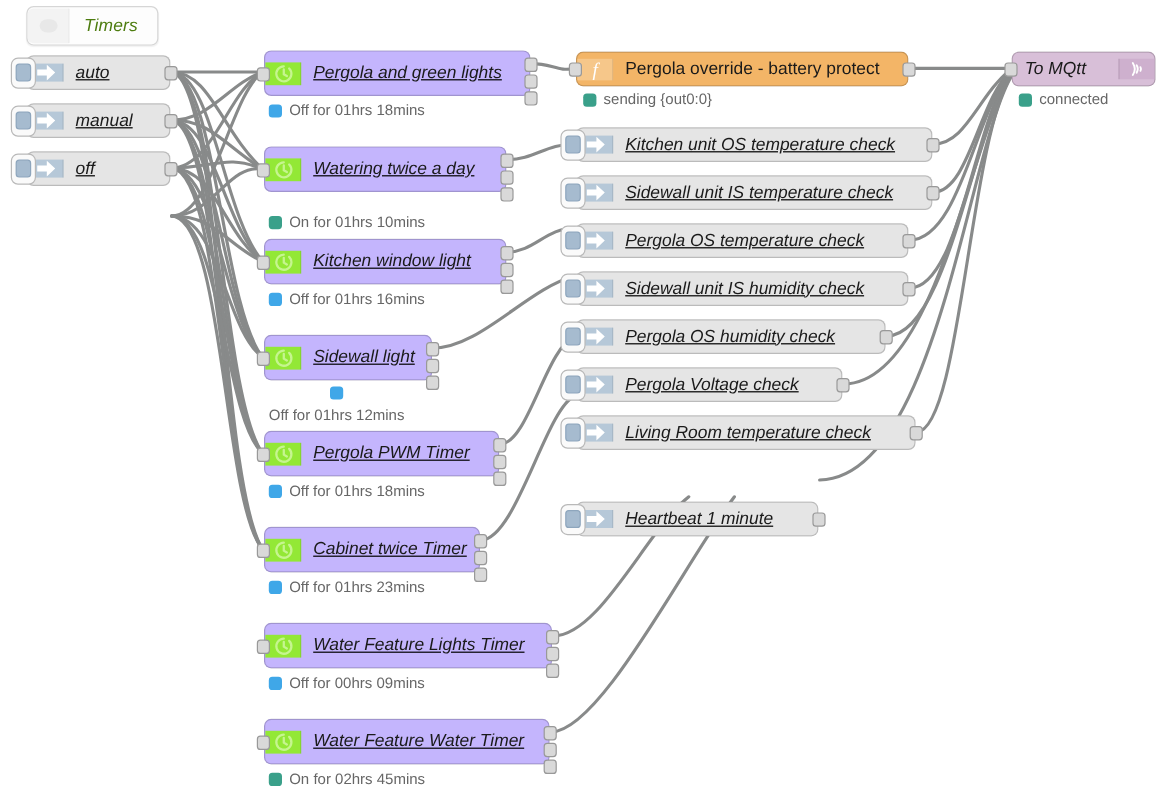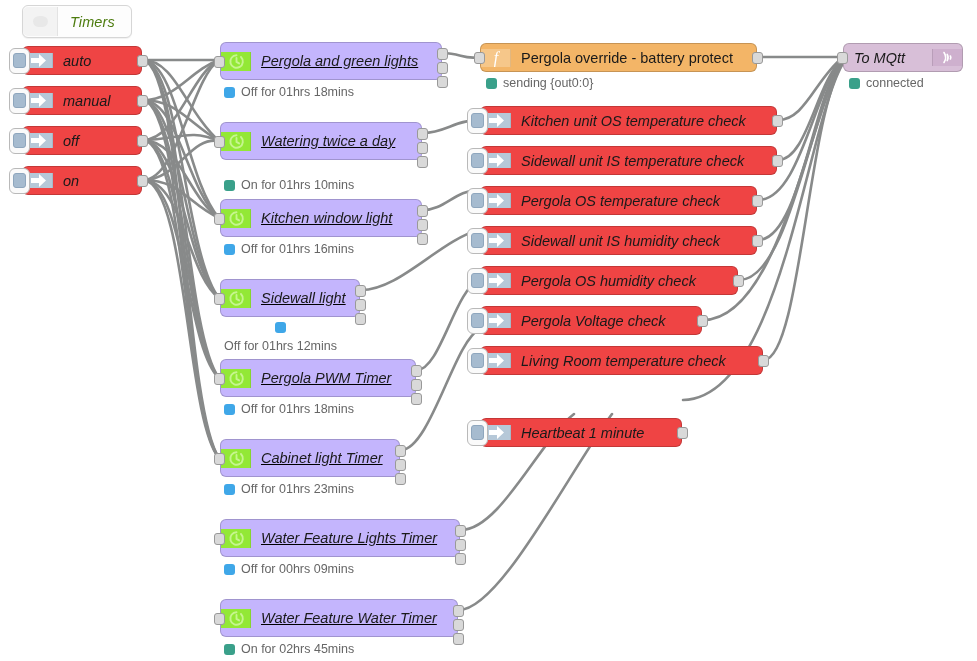--- a/index.html
+++ b/index.html
@@ -145,21 +145,21 @@
     border-radius: 3px;
     box-sizing: border-box;
   }
   .port.in  { left: -7px; }
   .port.out { right: -7px; }
 
   
   .n-timer  { background: #c4b5fd; text-decoration: underline; }
   .n-timer .icon-left { background: #93e836; }
 
-  .n-inject { background: #ef4444; }
+  .n-inject { background: #e5e5e5; text-decoration: underline; }
   .n-inject .icon-left { background: #b6c8d8; }
 
   .n-func   { background: #f3b567; }
   .n-func .icon-left { background: #f6c78a; }
 
   .n-mqtt   { background: #d8bfd8; }
   .n-mqtt .icon-right { background: #ceb0ce; }
 
   
   .inject-btn {
@@ -315,34 +315,20 @@
       <span class="icon-left">
         <svg class="glyph" width="17" height="15" viewBox="0 0 17 15">
             <path d="M1 5h8V1l7 6.5L9 14v-4H1z" fill="#fff"></path>
           </svg>
       </span>
       <span class="node-label">off</span>
     </div>
     <span class="port out" style="top:8px;"></span>
   </div>
 
-  <div class="node n-inject" style="left:22px;top:166px;width:120px;height:29px;">
-    <span class="inject-btn">
-        <i></i>
-      </span>
-    <div class="node-body">
-      <span class="icon-left">
-        <svg class="glyph" width="17" height="15" viewBox="0 0 17 15">
-            <path d="M1 5h8V1l7 6.5L9 14v-4H1z" fill="#fff"></path>
-          </svg>
-      </span>
-      <span class="node-label">on</span>
-    </div>
-    <span class="port out" style="top:8px;"></span>
-  </div>
 
   <div class="node n-timer" style="left:220px;top:42px;width:222px;height:38px;">
     <div class="node-body">
       <span class="icon-left">
         <svg class="glyph" width="19" height="19" viewBox="0 0 20 20">
           <path d="M10 3.4a6.6 6.6 0 1 0 4.7 1.9" fill="none" stroke="#c6f58f" stroke-width="2" stroke-linecap="round"></path>
           <path d="M10 6.2v4.2l2.7 1.6" fill="none" stroke="#c6f58f" stroke-width="2" stroke-linecap="round"></path>
         </svg>
       </span>
       <span class="node-label">Pergola and green lights</span>
@@ -438,21 +424,21 @@
   </div>
 
   <div class="node n-timer" style="left:220px;top:439px;width:180px;height:38px;">
     <div class="node-body">
       <span class="icon-left">
         <svg class="glyph" width="19" height="19" viewBox="0 0 20 20">
           <path d="M10 3.4a6.6 6.6 0 1 0 4.7 1.9" fill="none" stroke="#c6f58f" stroke-width="2" stroke-linecap="round"></path>
           <path d="M10 6.2v4.2l2.7 1.6" fill="none" stroke="#c6f58f" stroke-width="2" stroke-linecap="round"></path>
         </svg>
       </span>
-      <span class="node-label">Cabinet light Timer</span>
+      <span class="node-label">Cabinet twice Timer</span>
     </div>
     <span class="port in" style="top:13px;"></span>
     <span class="port out" style="top:5px;"></span>
     <span class="port out" style="top:19px;"></span>
     <span class="port out" style="top:33px;"></span>
   </div>
   <div class="status" style="left:224px;top:482px;">
     <span class="dot dot-blue"></span>
     <span>Off for 01hrs 23mins</span>
   </div>

